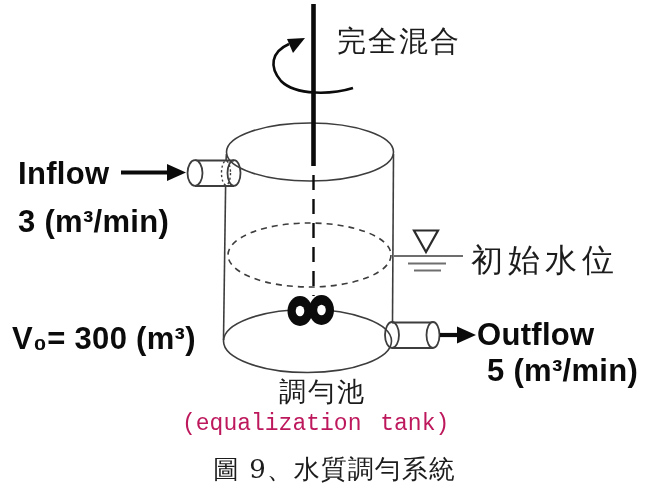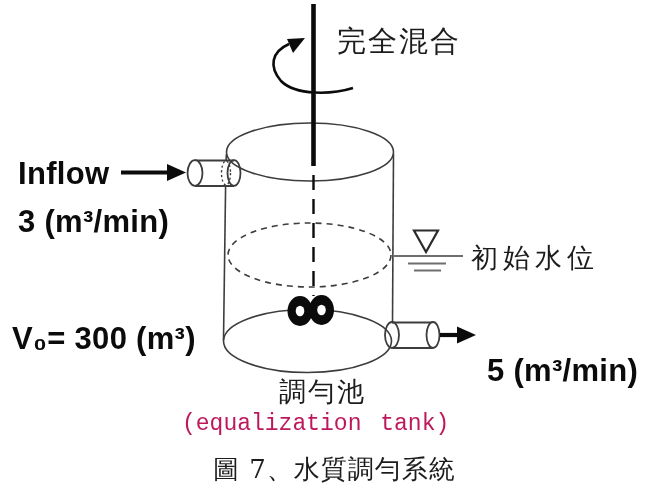--- a/index.html
+++ b/index.html
@@ -35,21 +35,21 @@
     font-family: "DejaVu Serif", "Liberation Serif", serif;
     color: #1c1c1c;
   }
   .mono {
     font-family: "Liberation Mono", "DejaVu Sans Mono", monospace;
     color: #be185d;
   }
   .mixing       { left: 337px; top: 26px;  font-size: 29px; letter-spacing: 2px; }
   .inflow-name  { left: 18px;  top: 157px; }
   .inflow-rate  { left: 18px;  top: 188px; margin-top: 17px; }
-  .init-level   { left: 471px; top: 243px; font-size: 27px; letter-spacing: 5px; }
+  .init-level   { left: 471px; top: 243px; font-size: 32px; letter-spacing: 5px; }
   .volume       { left: 12px;  top: 322px; }
   .outflow-name { left: 477px; top: 318px; }
   .outflow-rate { left: 479px; top: 354px; margin-left: 8px; }
   .tank-zh      { left: 279px; top: 377px; font-size: 27px; letter-spacing: 2px; }
   .tank-en      { left: 182px; top: 412px; font-size: 23px; word-spacing: 5px; }
   .caption      { left: 213px; top: 455px; font-size: 26px; letter-spacing: 1px; }
 </style>
 </head>
 <body>
 
@@ -120,21 +120,22 @@
   <div class="lbl zh mixing">完全混合</div>
 
   <div class="lbl en-bold inflow-name">Inflow</div>
 
   <div class="lbl en-bold inflow-rate">3 (m³/min)</div>
 
   <div class="lbl zh init-level">初始水位</div>
 
   <div class="lbl en-bold volume">V₀= 300 (m³)</div>
 
+  <div class="lbl en-bold outflow-name">Outflow</div>
 
   <div class="lbl en-bold outflow-rate">5 (m³/min)</div>
 
   <div class="lbl zh tank-zh">調勻池</div>
 
   <div class="lbl mono tank-en">(equalization tank)</div>
 
-  <div class="lbl zh caption">圖 7、水質調勻系統</div>
+  <div class="lbl zh caption">圖 9、水質調勻系統</div>
 </div>
 
 </body></html>

